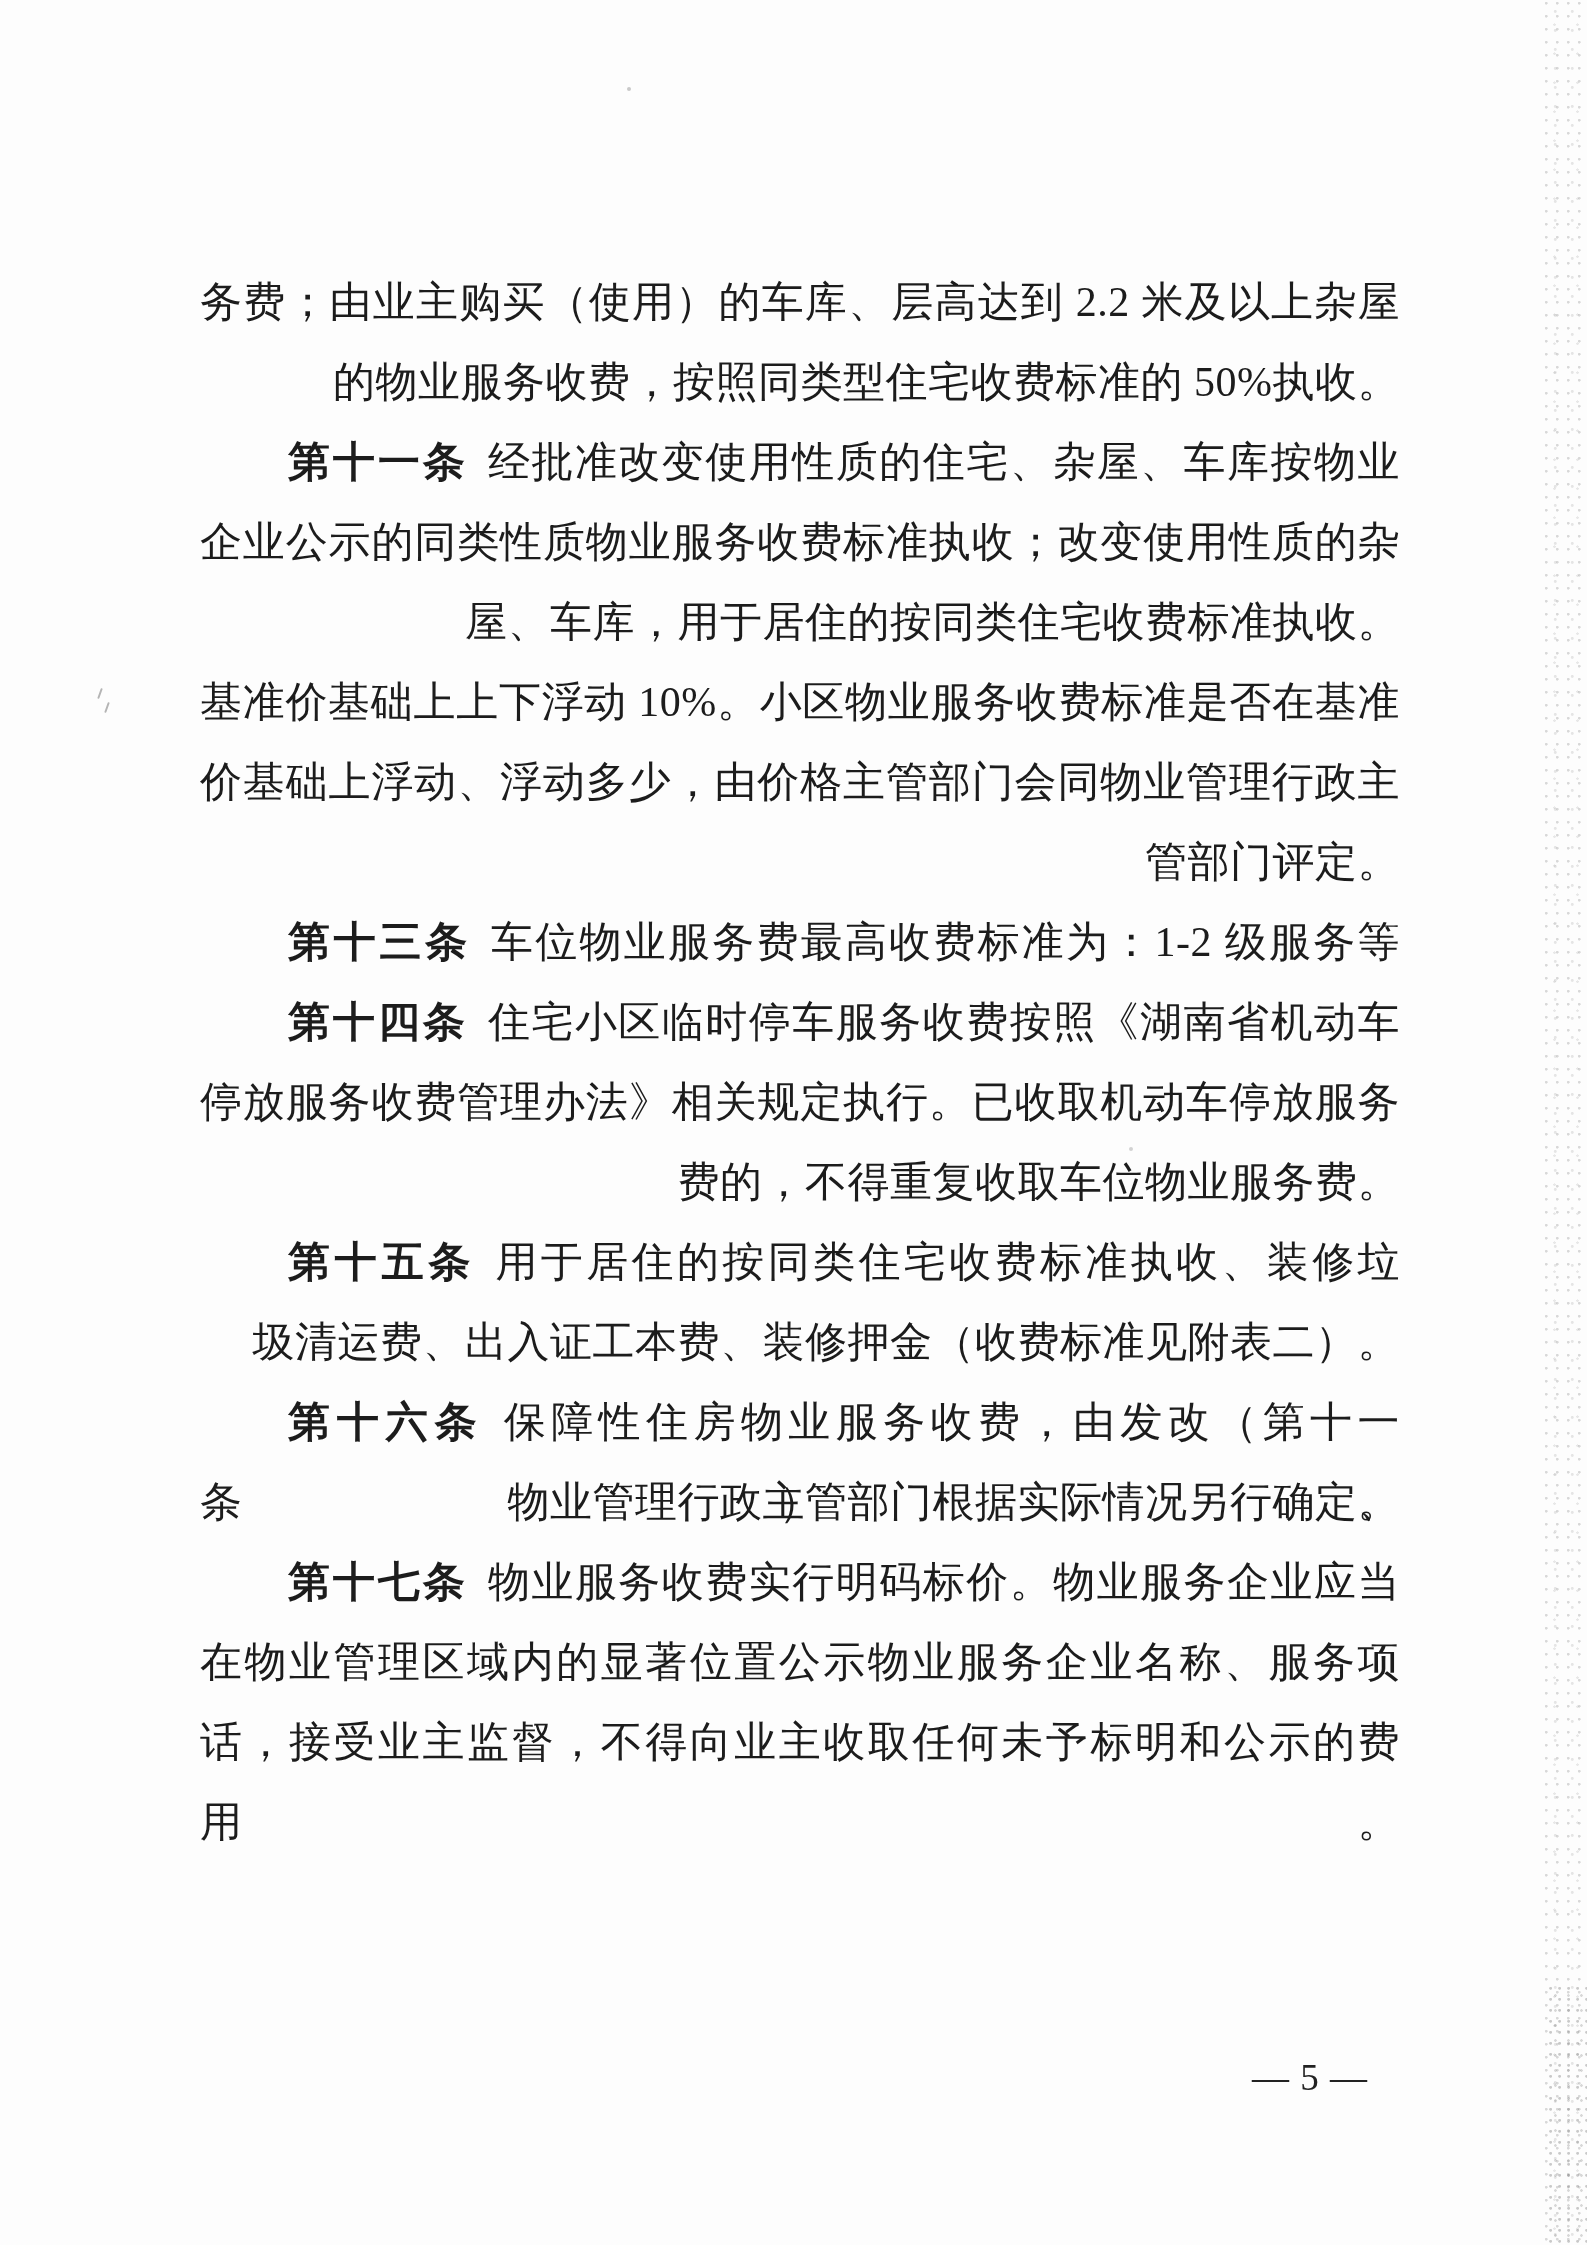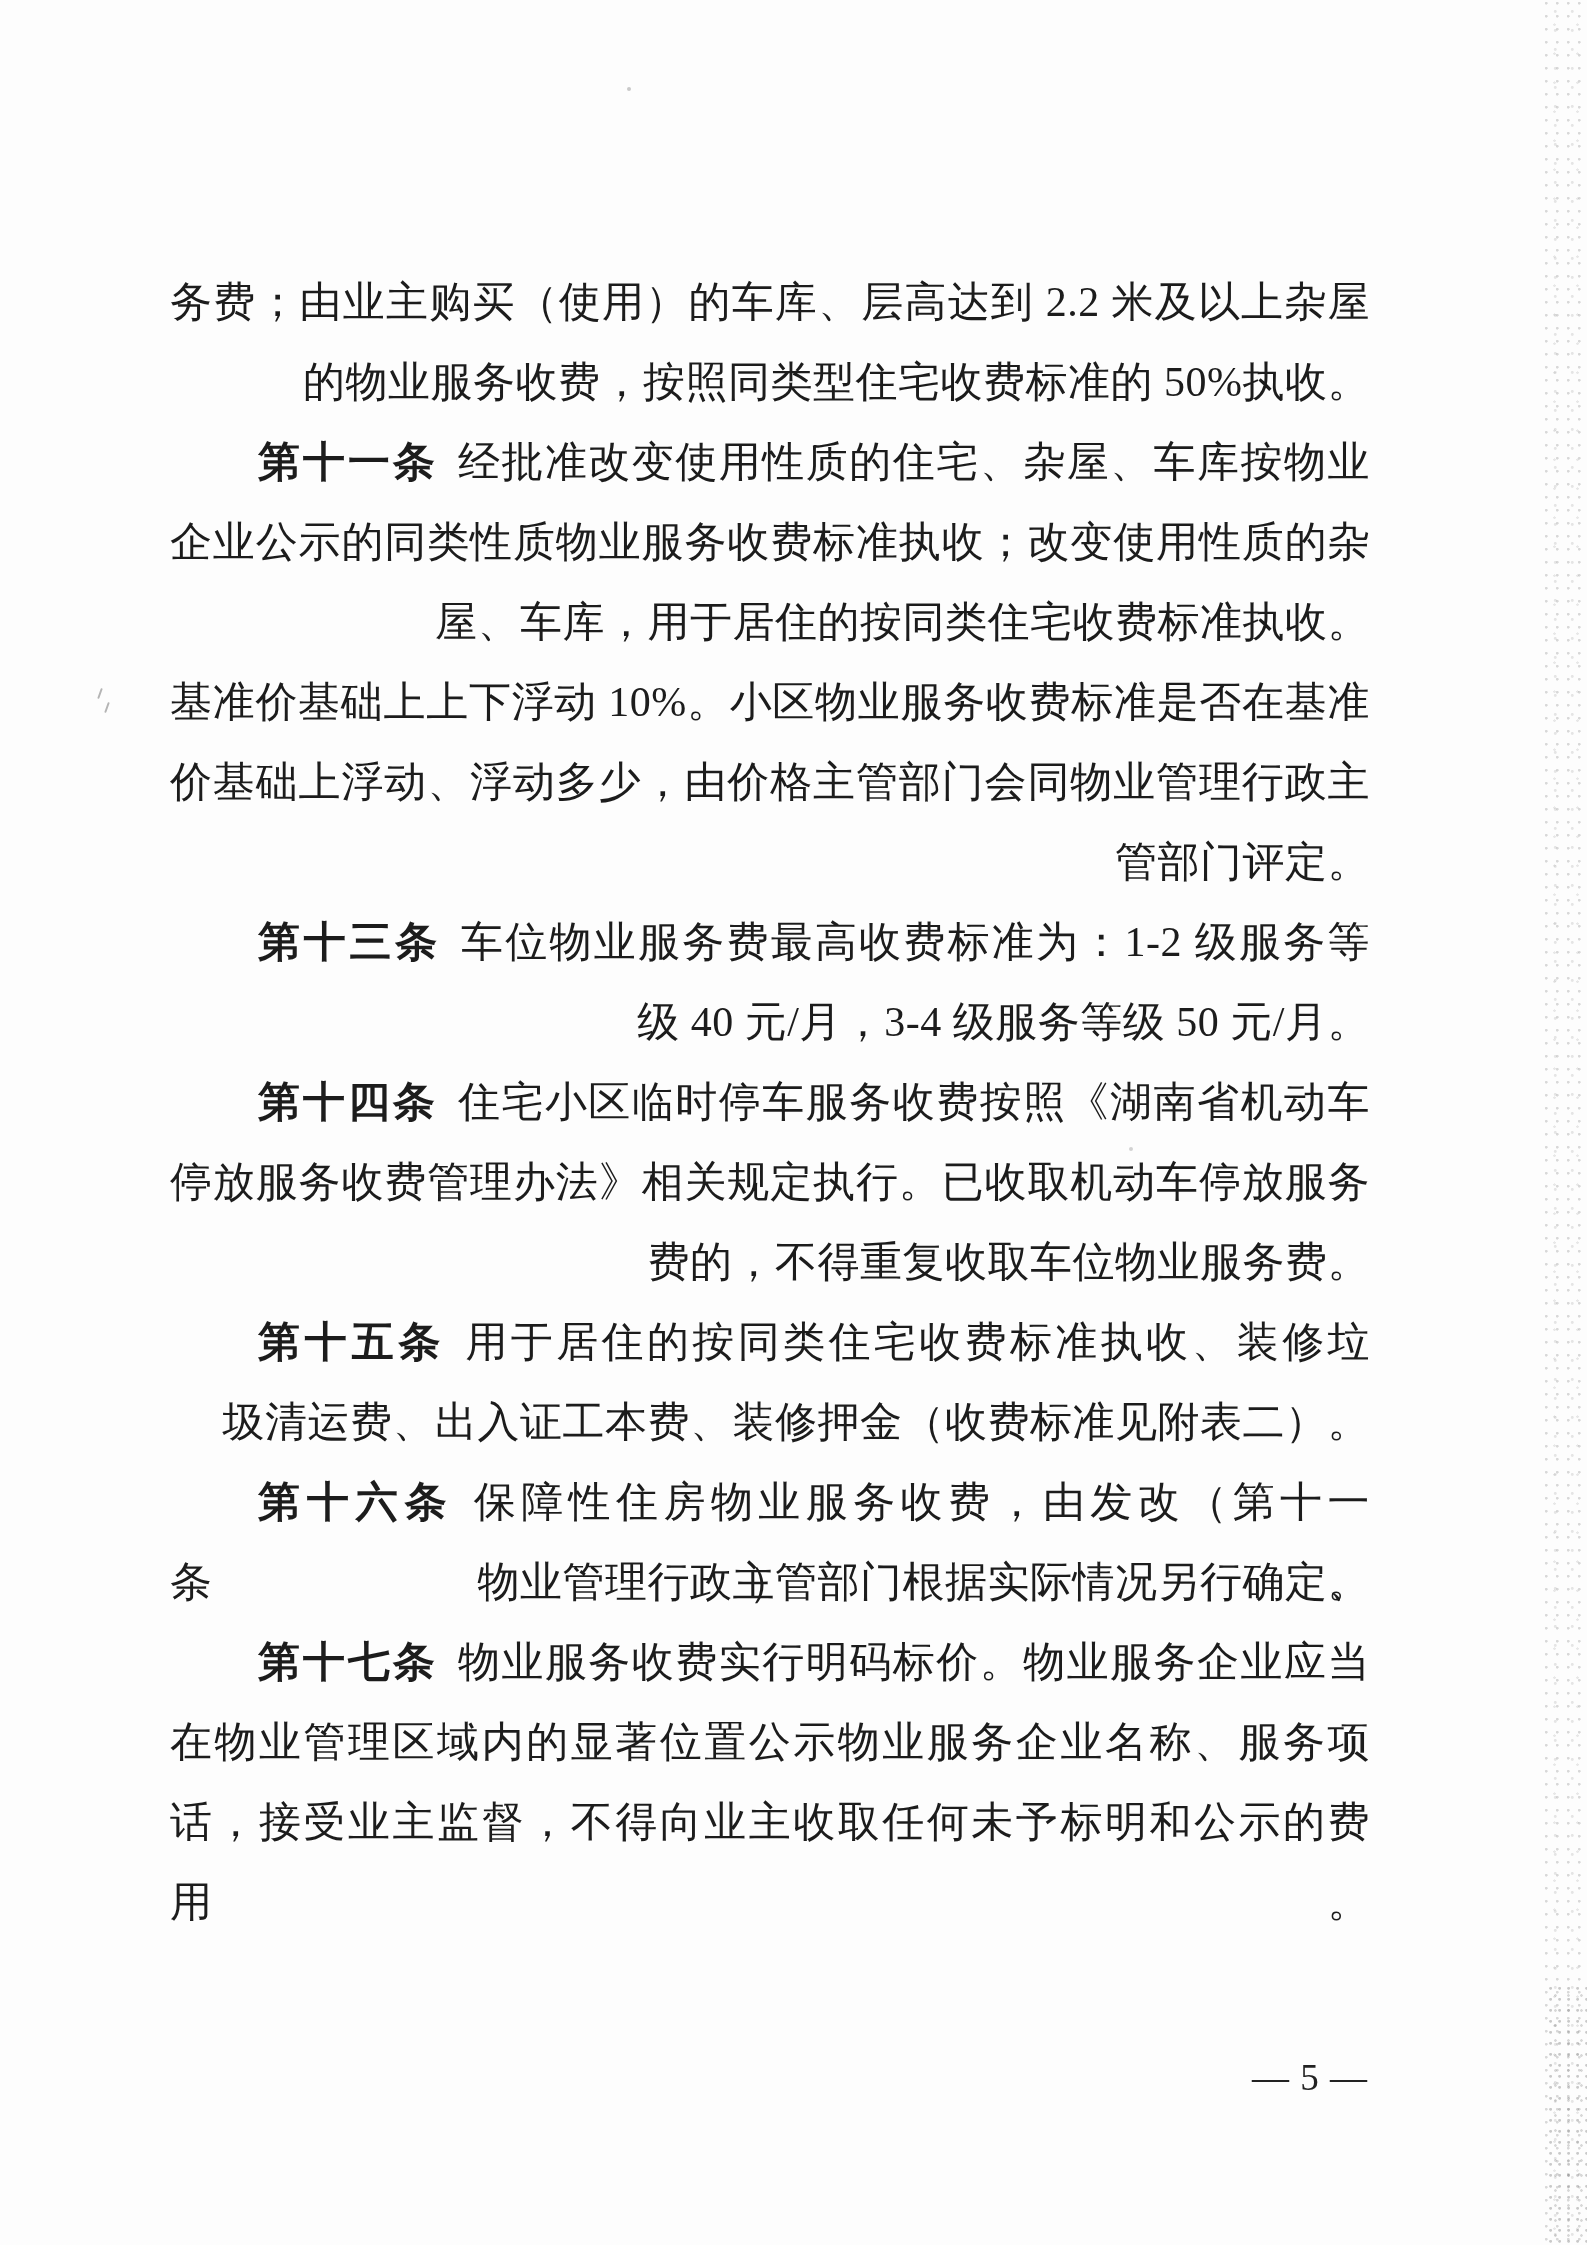--- a/index.html
+++ b/index.html
@@ -15,21 +15,21 @@
     overflow: hidden;
   }
   .page {
     position: absolute;
     inset: 0;
     background: #fdfdfd;
   }
   
   .doc-body {
     position: absolute;
-    left: 170px;
+    left: 200px;
     top: 262px;
     width: 1200px;
     font-size: 42px;
     line-height: 80px;
     color: #1c1c1c;
     letter-spacing: 0.5px;
   }
   .line {
     height: 80px;
     text-align: right;
@@ -114,21 +114,20 @@
   <div class="doc-body">
       <div class="line fill"><span class="rest">务费；由业主购买（使用）的车库、层高达到 2.2 米及以上杂屋</span></div>
       <div class="line"><span class="rest">的物业服务收费，按照同类型住宅收费标准的 50%执收。</span></div>
       <div class="line indent fill"><span class="term">第十一条</span><span class="rest">经批准改变使用性质的住宅、杂屋、车库按物业</span></div>
       <div class="line fill"><span class="rest">企业公示的同类性质物业服务收费标准执收；改变使用性质的杂</span></div>
       <div class="line"><span class="rest">屋、车库，用于居住的按同类住宅收费标准执收。</span></div>
       <div class="line fill"><span class="rest">基准价基础上上下浮动 10%。小区物业服务收费标准是否在基准</span></div>
       <div class="line fill"><span class="rest">价基础上浮动、浮动多少，由价格主管部门会同物业管理行政主</span></div>
       <div class="line"><span class="rest">管部门评定。</span></div>
       <div class="line indent fill"><span class="term">第十三条</span><span class="rest">车位物业服务费最高收费标准为：1-2 级服务等</span></div>
-      <div class="line"><span class="rest">级 40 元/月，3-4 级服务等级 50 元/月。</span></div>
       <div class="line indent fill"><span class="term">第十四条</span><span class="rest">住宅小区临时停车服务收费按照《湖南省机动车</span></div>
       <div class="line fill"><span class="rest">停放服务收费管理办法》相关规定执行。已收取机动车停放服务</span></div>
       <div class="line"><span class="rest">费的，不得重复收取车位物业服务费。</span></div>
       <div class="line indent fill"><span class="term">第十五条</span><span class="rest">用于居住的按同类住宅收费标准执收、装修垃</span></div>
       <div class="line"><span class="rest">圾清运费、出入证工本费、装修押金（收费标准见附表二）。</span></div>
       <div class="line indent fill"><span class="term">第十六条</span><span class="rest">保障性住房物业服务收费，由发改（第十一条）、</span></div>
       <div class="line"><span class="rest">物业管理行政主管部门根据实际情况另行确定。</span></div>
       <div class="line indent fill"><span class="term">第十七条</span><span class="rest">物业服务收费实行明码标价。物业服务企业应当</span></div>
       <div class="line fill"><span class="rest">在物业管理区域内的显著位置公示物业服务企业名称、服务项</span></div>
       <div class="line fill"><span class="rest">话，接受业主监督，不得向业主收取任何未予标明和公示的费用。</span></div>

